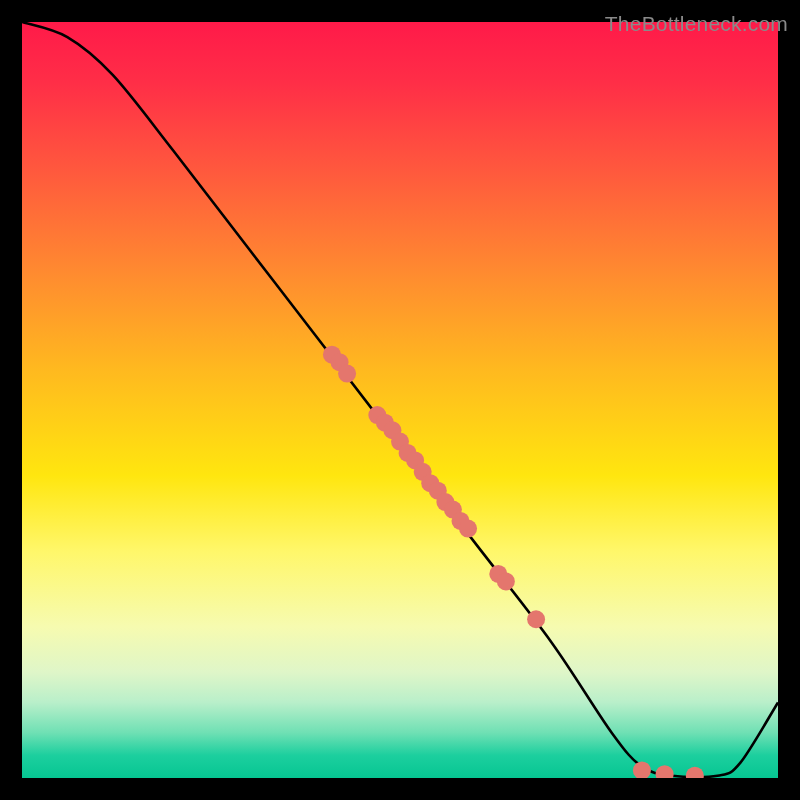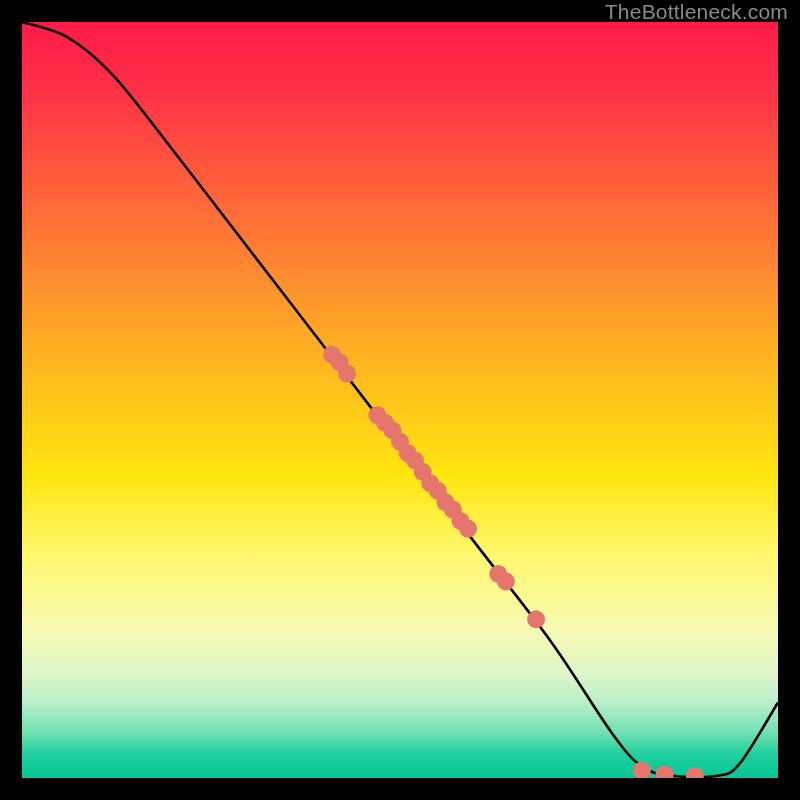--- a/index.html
+++ b/index.html
@@ -28,21 +28,21 @@
       #f6fbb0 80%,
       #dff6c8 86%,
       #b9efca 90%,
       #6fe0b4 94%,
       #1ccf9e 97%,
       #06c692 100%
     );
   }
   .watermark {
     position: absolute;
-    top: 0;
+    top: 12px;
     right: 12px;
     color: #8a8a8a;
     font-size: 21px;
     font-weight: 500;
     letter-spacing: 0.2px;
     font-family: Arial, Helvetica, sans-serif;
     z-index: 5;
   }
   svg.chart {
     position: absolute;

